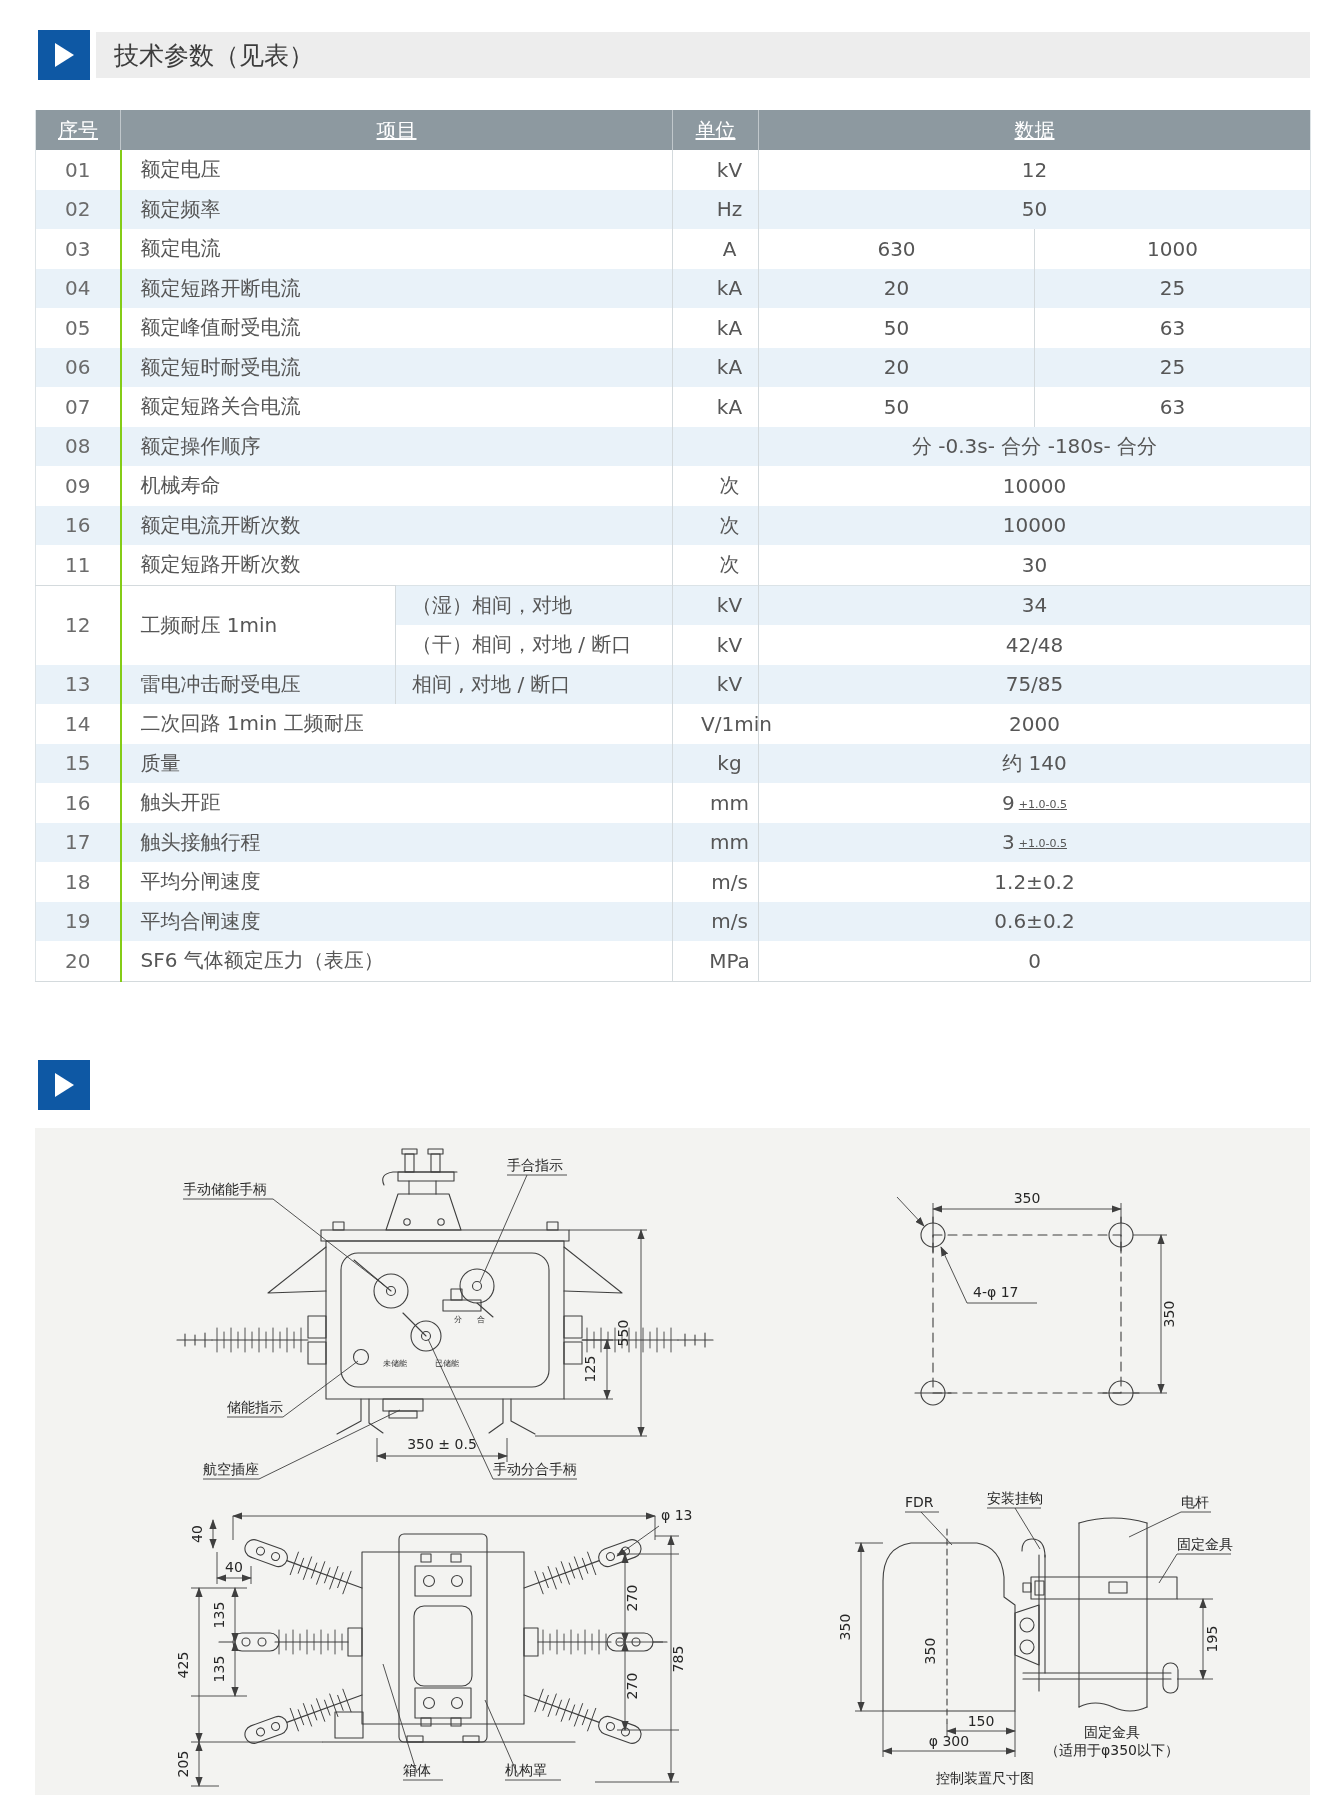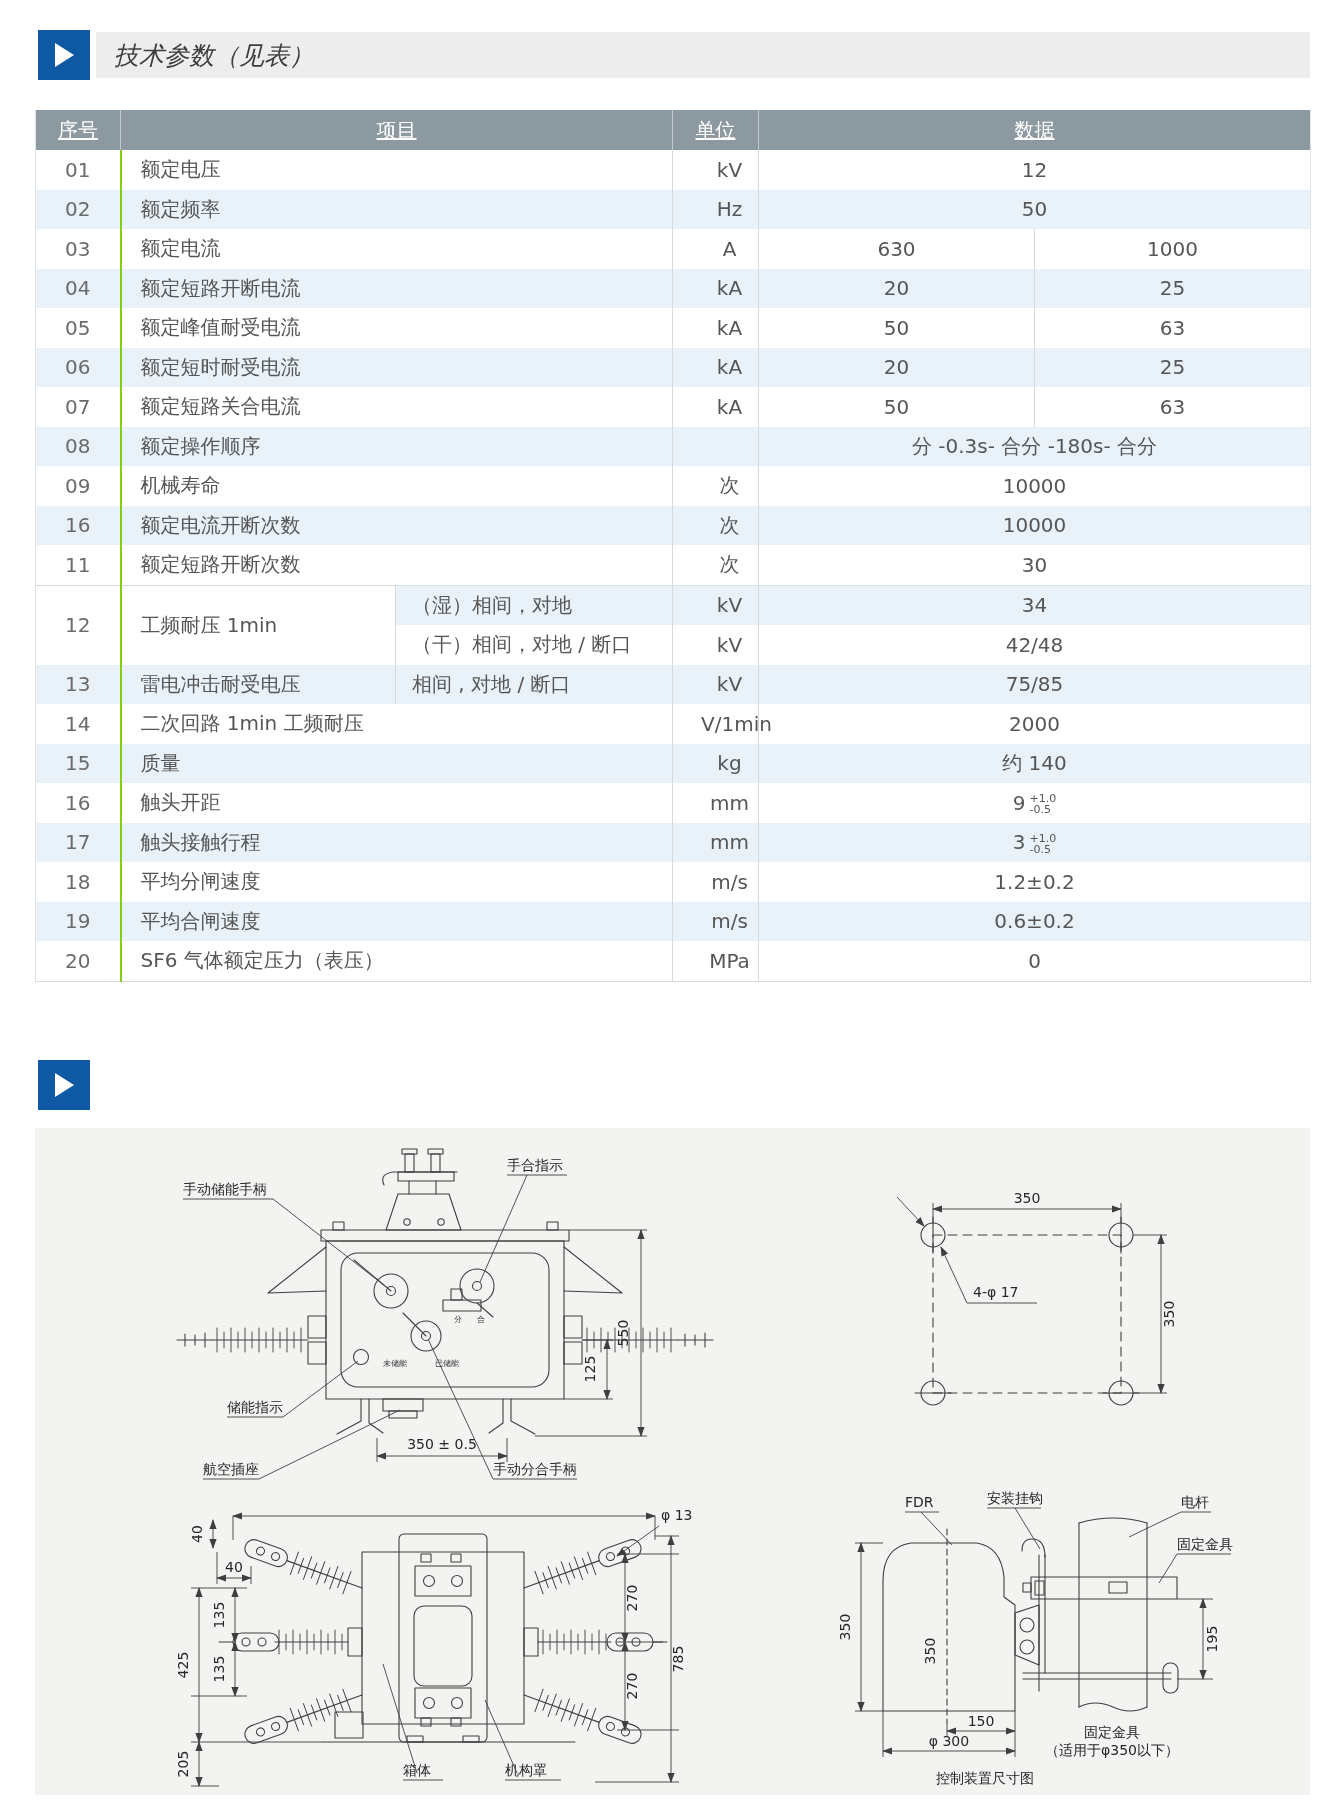--- a/index.html
+++ b/index.html
@@ -1,38 +1,38 @@
 <!DOCTYPE html>
 <html><head>
 <meta charset="utf-8">
 <style>
   html,body{margin:0;padding:0;background:#fff;}
   body{width:1334px;height:1812px;position:relative;font-family:"DejaVu Sans","Liberation Sans",sans-serif;}
 
   
   .sec{position:absolute;left:38px;display:flex;align-items:flex-start;}
   .sec .play{width:52px;height:50px;background:#0e58a4;display:flex;align-items:center;justify-content:center;flex:none;}
-  .sec .bar{margin-left:6px;margin-top:2px;height:46px;background:#ededed;display:flex;align-items:center;padding-left:18px;font-size:25px;color:#3c3c3c;width:1196px;font-style:italic;}
+  .sec .bar{margin-left:6px;margin-top:2px;height:46px;background:#ededed;display:flex;align-items:center;padding-left:18px;font-size:25px;color:#3c3c3c;width:1196px;}
   #sec1{top:30px;} #sec2{top:1060px;}
 
   
   table.spec{border-collapse:collapse;table-layout:fixed;position:absolute;left:35px;top:110px;width:1275px;font-size:20px;color:#565656;border-left:1px solid #dde3e6;border-right:1px solid #dde3e6;border-bottom:1px solid #d4dadd;}
   table.spec thead th{background:#8d99a0;color:#fff;font-weight:normal;height:38px;font-size:20px;text-decoration:underline;}
   table.spec thead th+th{border-left:1px solid rgba(255,255,255,.45);}
   table.spec td{height:39.5px;padding:0;}
   table.spec tr.alt td{background:#e9f2f9;}
   table.spec td.wc{background:#fff !important;border-top:1px solid #d4dadd;}
   table.spec td.bt{border-top:1px solid #dbe3e7;}
   table.spec td.seq{text-align:center;color:#6b6b6b;border-right:2px solid #84cc16;}
   table.spec td.item,table.spec td.item-left{padding-left:19px;}
   table.spec td.item-sub{padding-left:16px;border-left:1px solid #d4dadd;}
   table.spec td.unit{text-align:center;border-left:1px solid #d4dadd;border-right:1px solid #d4dadd;padding-left:28px;}
   table.spec td.val{text-align:center;}
   table.spec td.splitL{border-right:1px solid #d4dadd;}
-  .tol{display:inline-flex;flex-direction:column;font-size:11px;line-height:11px;vertical-align:middle;margin-left:4px;text-align:left;}
+  .tol{display:inline-flex;flex-direction:row;font-size:11px;line-height:11px;vertical-align:middle;margin-left:4px;text-align:left;text-decoration:underline;}
 
   
   .panel{position:absolute;left:35px;top:1128px;width:1275px;height:667px;background:#f3f3f1;}
   .panel svg{position:absolute;overflow:visible;}
   .s{stroke:#3f3f3f;fill:none;stroke-width:1.1;stroke-linecap:round;stroke-linejoin:round;}
   .d{stroke:#3f3f3f;fill:none;stroke-width:.9;}
   .fins{stroke:#3f3f3f;fill:none;stroke-width:.9;}
   .dash{stroke-dasharray:9 6;}
   .cdash{stroke-dasharray:6 4;}
   text.t{fill:#262626;font-size:14px;font-family:"DejaVu Sans","Liberation Sans",sans-serif;}

